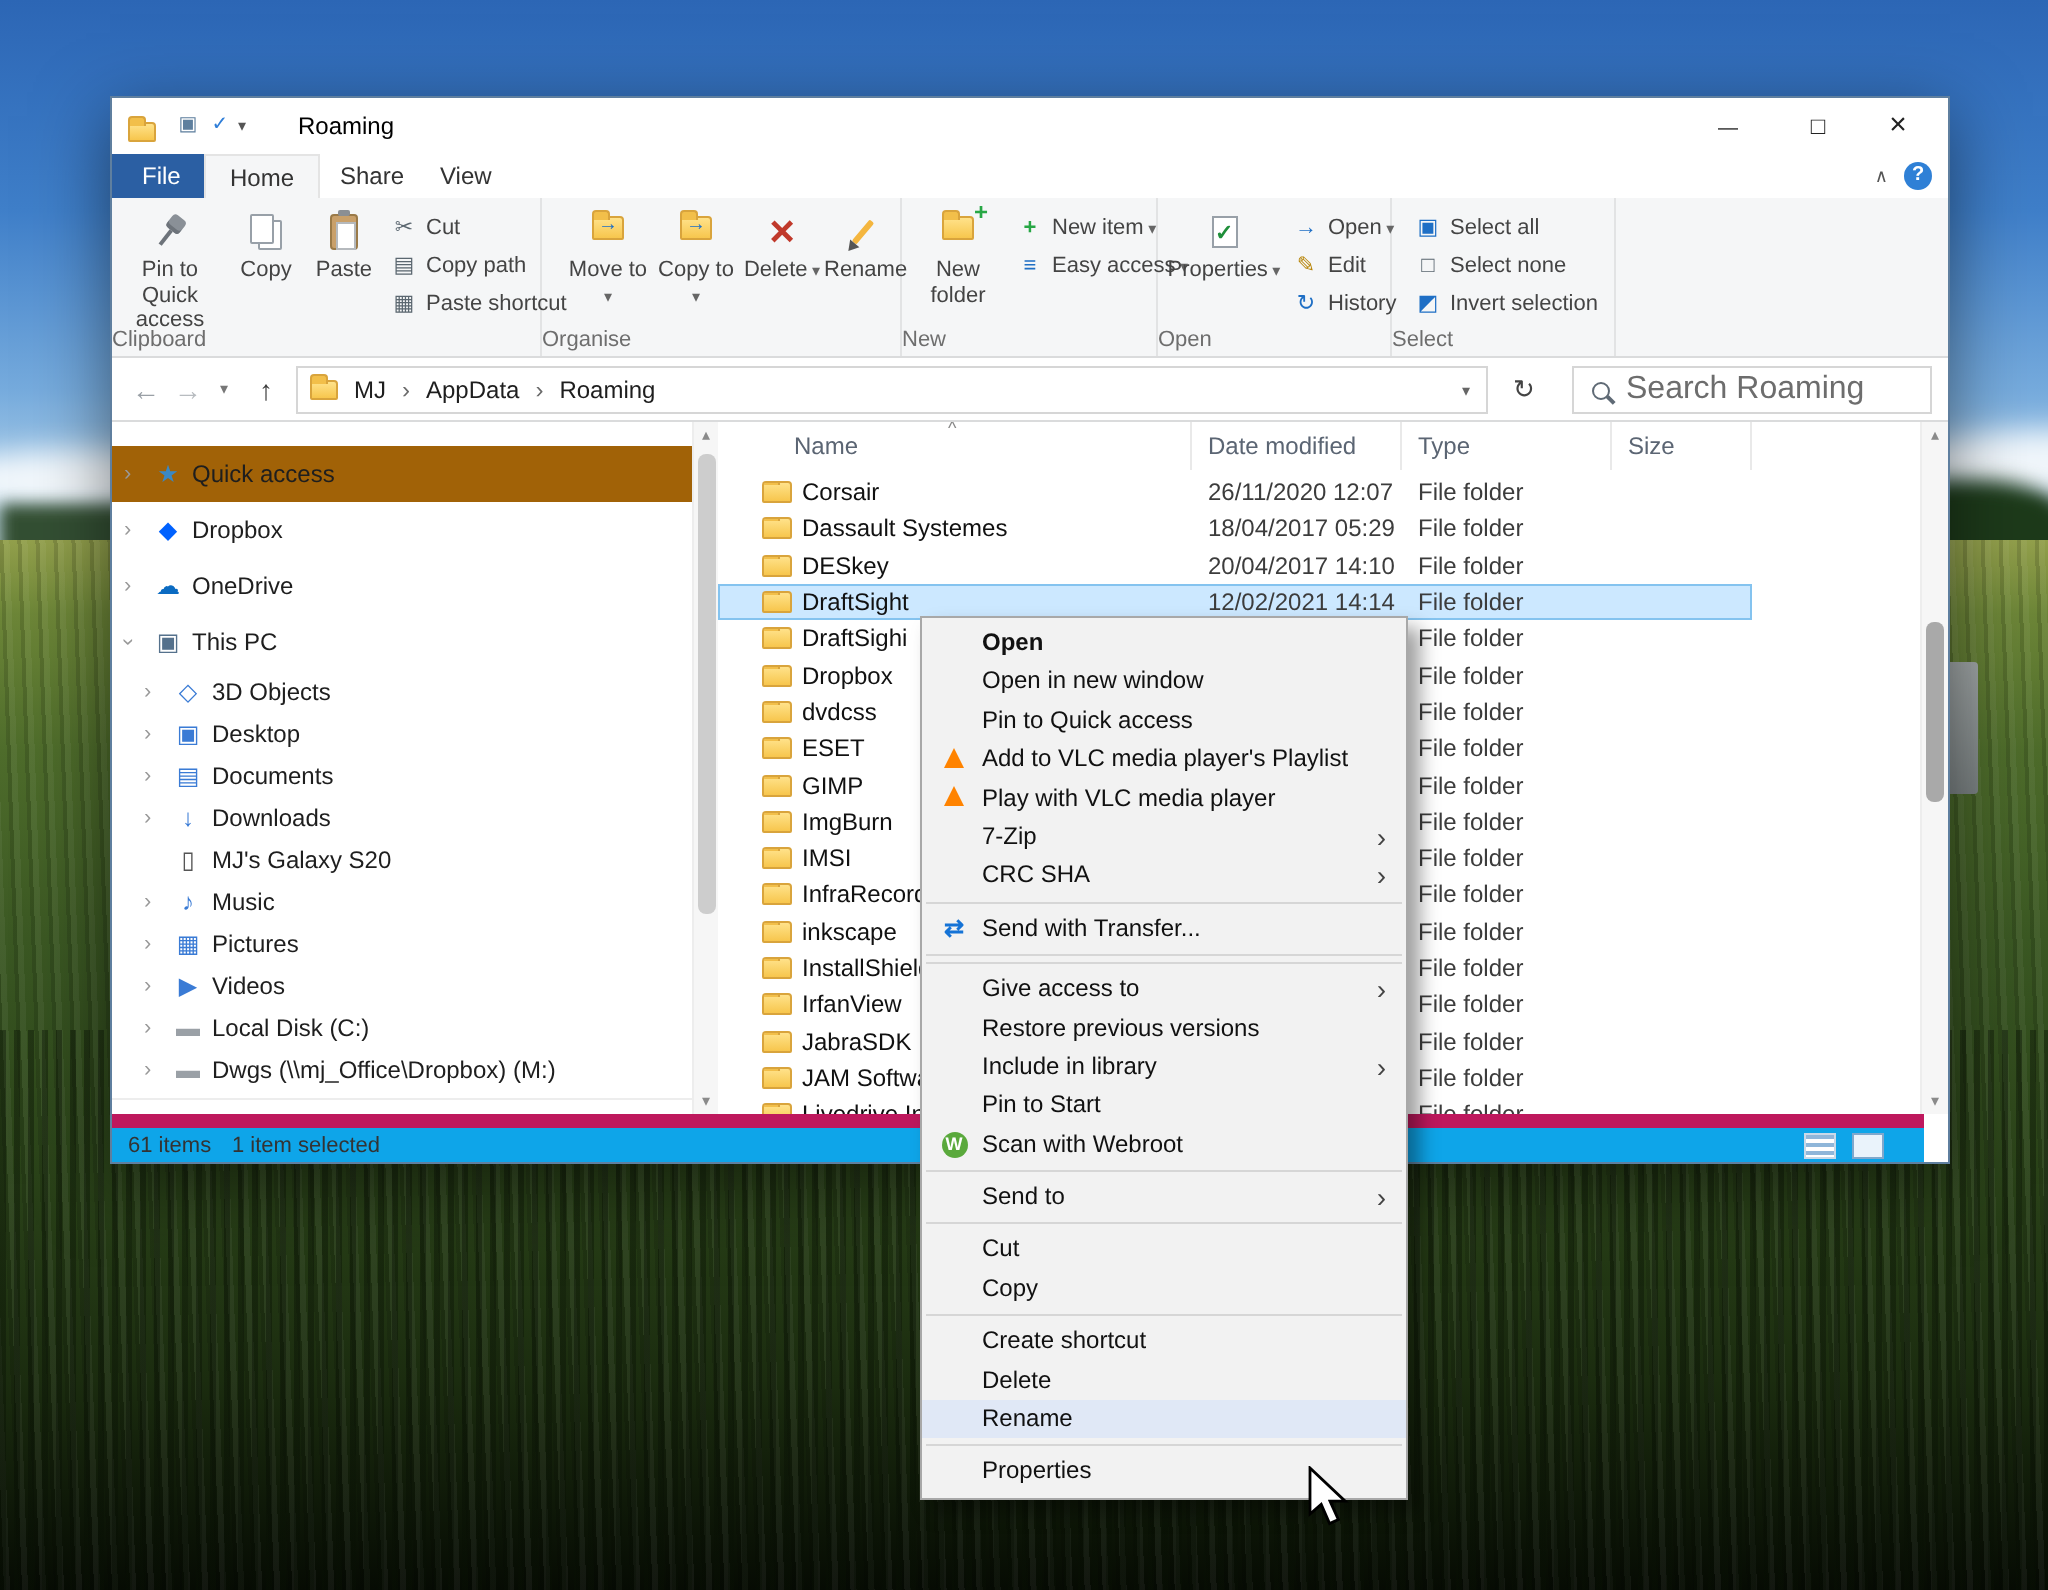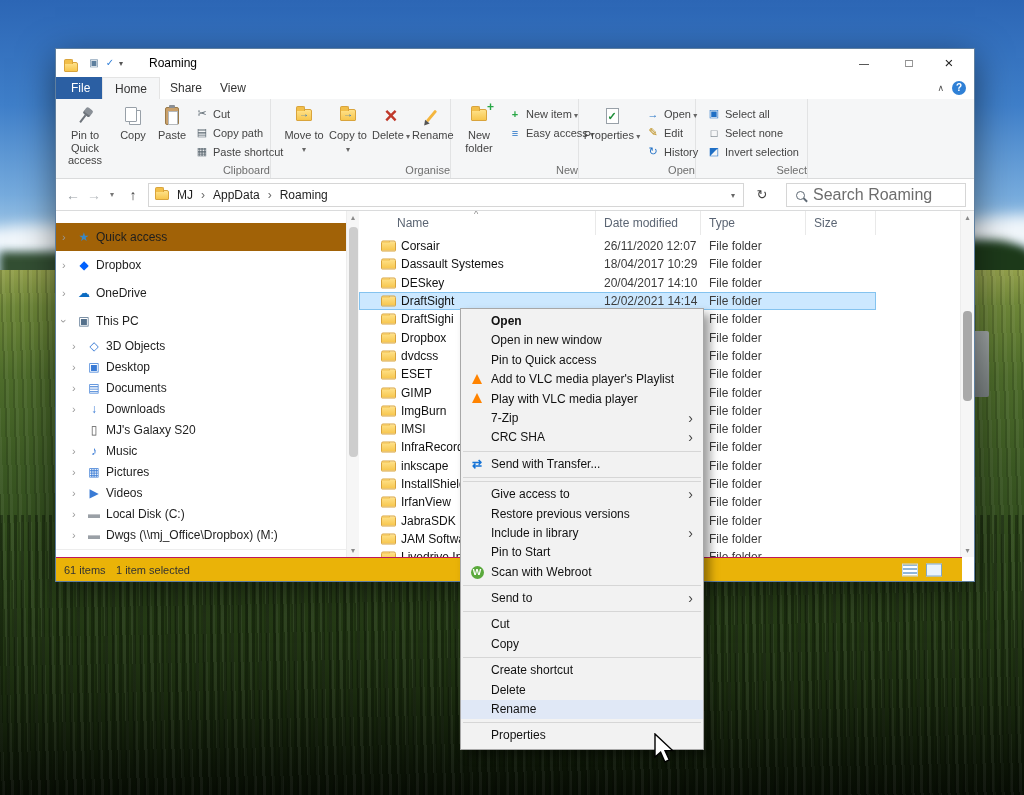--- a/index.html
+++ b/index.html
@@ -58,21 +58,21 @@
   .rb-collapse::before { content:"∧"; }
   .rb-help { position:absolute; right:8px; top:4px; width:14px; height:14px; border-radius:50%;
     background:#2f80d6; color:#fff; font-size:10px; font-weight:bold; text-align:center; line-height:14px; }
   .rb-help::before { content:"?"; }
 
   
   .ribbon { position:absolute; left:0; top:50px; right:0; height:80px; background:#f5f6f7; border-bottom:1px solid #dadbdc; }
   .rgrp { position:absolute; top:0; bottom:0; border-right:1px solid #e2e3e4; }
   .g-clip { left:0; width:215px; } .g-org { left:215px; width:180px; } .g-new { left:395px; width:128px; }
   .g-open { left:523px; width:117px; } .g-sel { left:640px; width:112px; }
-  .glabel { position:absolute; bottom:2px; left:0; right:0; text-align:right; font-size:11px; color:#6e6e6e; }
+  .glabel { position:absolute; bottom:2px; left:0; right:0; text-align:left; font-size:11px; color:#6e6e6e; }
   .bb { position:absolute; top:3px; text-align:center; font-size:11px; color:#444; }
   .bb .rico { display:flex; height:27px; align-items:center; justify-content:center; }
   .bb .bl { display:block; line-height:1.15; }
   .bb.drop .bl::after { content:" ▾"; font-size:8px; color:#666; }
   .sb { position:absolute; height:17px; font-size:11px; color:#444; display:flex; align-items:center; white-space:nowrap; }
   .sb .drop-s::after { content:" ▾"; font-size:8px; color:#666; }
   .sico { width:16px; display:inline-block; text-align:center; font-size:11px; margin-right:3px; flex:none; }
   .ic-cut::before { content:"✂"; color:#5b6770; }
   .ic-cpath::before { content:"▤"; color:#5b6770; }
   .ic-pshort::before { content:"▦"; color:#5b6770; }
@@ -171,21 +171,21 @@
   .frow > span { position:absolute; top:50%; transform:translateY(-50%); white-space:nowrap; overflow:hidden; }
   .frow .fold { width:15px; height:11px; left:22px; }
   .c-name { left:42px; width:185px; color:#111; }
   .c-date { left:245px; width:100px; color:#3c3c3c; }
   .c-type { left:350px; width:95px; color:#3c3c3c; }
   .c-size { left:455px; width:58px; color:#3c3c3c; }
   .v-scroll { position:absolute; right:0; top:0; width:14px; bottom:0; background:#f6f6f6; border-left:1px solid #ededed; }
   .v-scroll .arr { position:absolute; left:0; right:0; text-align:center; font-size:8px; color:#8a8a8a; }
 
   
-  .statusbar { position:absolute; left:0; right:12px; bottom:0; height:24px; background:#eab308; border-top:1px solid #be185d; font-size:11px; color:#333; }
+  .statusbar { position:absolute; left:0; right:12px; bottom:0; height:24px; background:#0ea5e9; border-top:7px solid #be185d; font-size:11px; color:#333; }
   .statusbar > span { position:absolute; top:50%; transform:translateY(-50%); }
   .st-count { left:8px; } .st-sel { left:60px; }
   .sv { position:absolute; top:5px; width:16px; height:13px; transform:none; }
   .sv-details { right:44px; background:repeating-linear-gradient(180deg,#8fb6d9 0 2px,#fff 2px 4px); border:1px solid #c9d9e8; }
   .sv-thumb { right:20px; border:1px solid #7fa8cc; background:#eaf3fb; }
 
   
   .menu { position:absolute; left:460px; top:308px; width:244px; z-index:50; background:#f2f2f2;
     border:1px solid #a8a8a8; box-shadow:6px 6px 9px rgba(0,0,0,.38); padding:3px 0; font-size:12px; color:#111; }
   .mi { position:relative; height:19.4px; line-height:19.4px; padding-left:30px; white-space:nowrap; }
@@ -487,21 +487,21 @@
     <span class="fold"></span>
     <span class="c-name">Corsair</span>
     <span class="c-date">26/11/2020 12:07</span>
     <span class="c-type">File folder</span>
     <span class="c-size"></span>
   </div>
 
   <div class="frow">
     <span class="fold"></span>
     <span class="c-name">Dassault Systemes</span>
-    <span class="c-date">18/04/2017 10:29</span>
+    <span class="c-date">18/04/2017 05:29</span>
     <span class="c-type">File folder</span>
     <span class="c-size"></span>
   </div>
 
   <div class="frow">
     <span class="fold"></span>
     <span class="c-name">DESkey</span>
     <span class="c-date">20/04/2017 14:10</span>
     <span class="c-type">File folder</span>
     <span class="c-size"></span>

